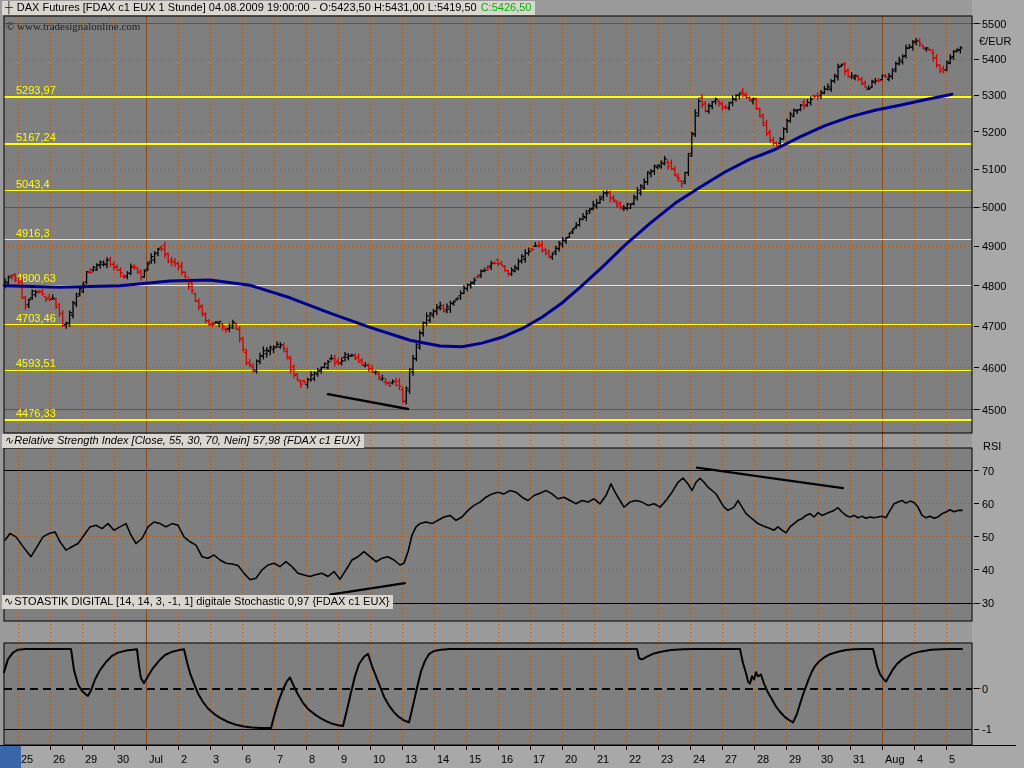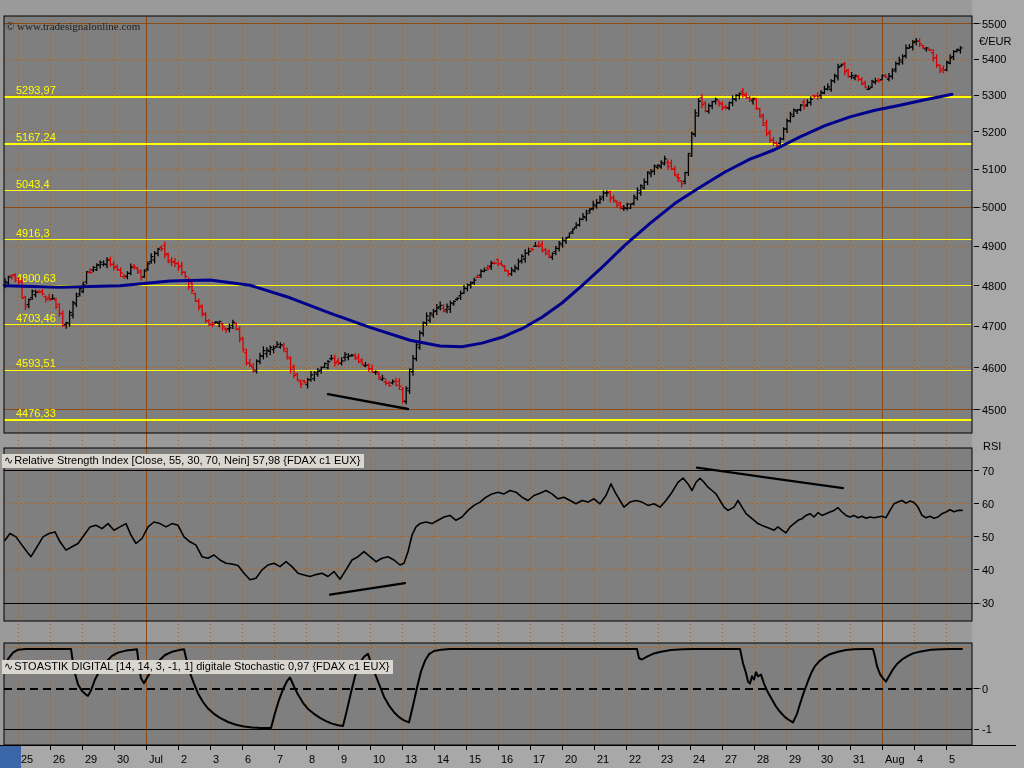--- a/index.html
+++ b/index.html
@@ -1046,24 +1046,25 @@
       <line x1="850" y1="746" x2="850" y2="750" stroke="#000" stroke-width="1" shape-rendering="crispEdges"></line>
       <text x="853" y="763" fill="#000" font-size="11px" font-family="&quot;Liberation Sans&quot;,sans-serif" text-anchor="start">31</text>
       <line x1="882" y1="746" x2="882" y2="750" stroke="#000" stroke-width="1" shape-rendering="crispEdges"></line>
       <text x="885" y="763" fill="#000" font-size="11px" font-family="&quot;Liberation Sans&quot;,sans-serif" text-anchor="start">Aug</text>
       <line x1="914" y1="746" x2="914" y2="750" stroke="#000" stroke-width="1" shape-rendering="crispEdges"></line>
       <text x="917" y="763" fill="#000" font-size="11px" font-family="&quot;Liberation Sans&quot;,sans-serif" text-anchor="start">4</text>
       <line x1="946" y1="746" x2="946" y2="750" stroke="#000" stroke-width="1" shape-rendering="crispEdges"></line>
       <text x="949" y="763" fill="#000" font-size="11px" font-family="&quot;Liberation Sans&quot;,sans-serif" text-anchor="start">5</text>
     </svg>
 
+  <div class="titlebox"><span class="toolicon">┼</span><span>DAX Futures [FDAX c1 EUX  1 Stunde] 04.08.2009 19:00:00 - O:5423,50 H:5431,00 L:5419,50</span><span class="grn">C:5426,50</span></div>
 
   <div class="wm">© www.tradesignalonline.com</div>
 
-  <div class="hdr" style="top:454px;"><span class="waveicon">∿</span><span>Relative Strength Index [Close, 55, 30, 70, Nein] 57,98 {FDAX c1 EUX}</span></div>
+  <div class="hdr" style="top:434px;font-style:italic;"><span class="waveicon">∿</span><span>Relative Strength Index [Close, 55, 30, 70, Nein] 57,98 {FDAX c1 EUX}</span></div>
 
-  <div class="hdr" style="top:660px;"><span class="waveicon">∿</span><span>STOASTIK DIGITAL [14, 14, 3, -1, 1] digitale Stochastic 0,97 {FDAX c1 EUX}</span></div>
+  <div class="hdr" style="top:595px;"><span class="waveicon">∿</span><span>STOASTIK DIGITAL [14, 14, 3, -1, 1] digitale Stochastic 0,97 {FDAX c1 EUX}</span></div>
 
   <div class="axtitle" style="left:979px;top:15px;margin-top:20px;">€/EUR</div>
   <div class="axtitle" style="left:983px;top:440px;">RSI</div>
 
   <div class="cornerbox"></div>
 </div>
 
 </body></html>

